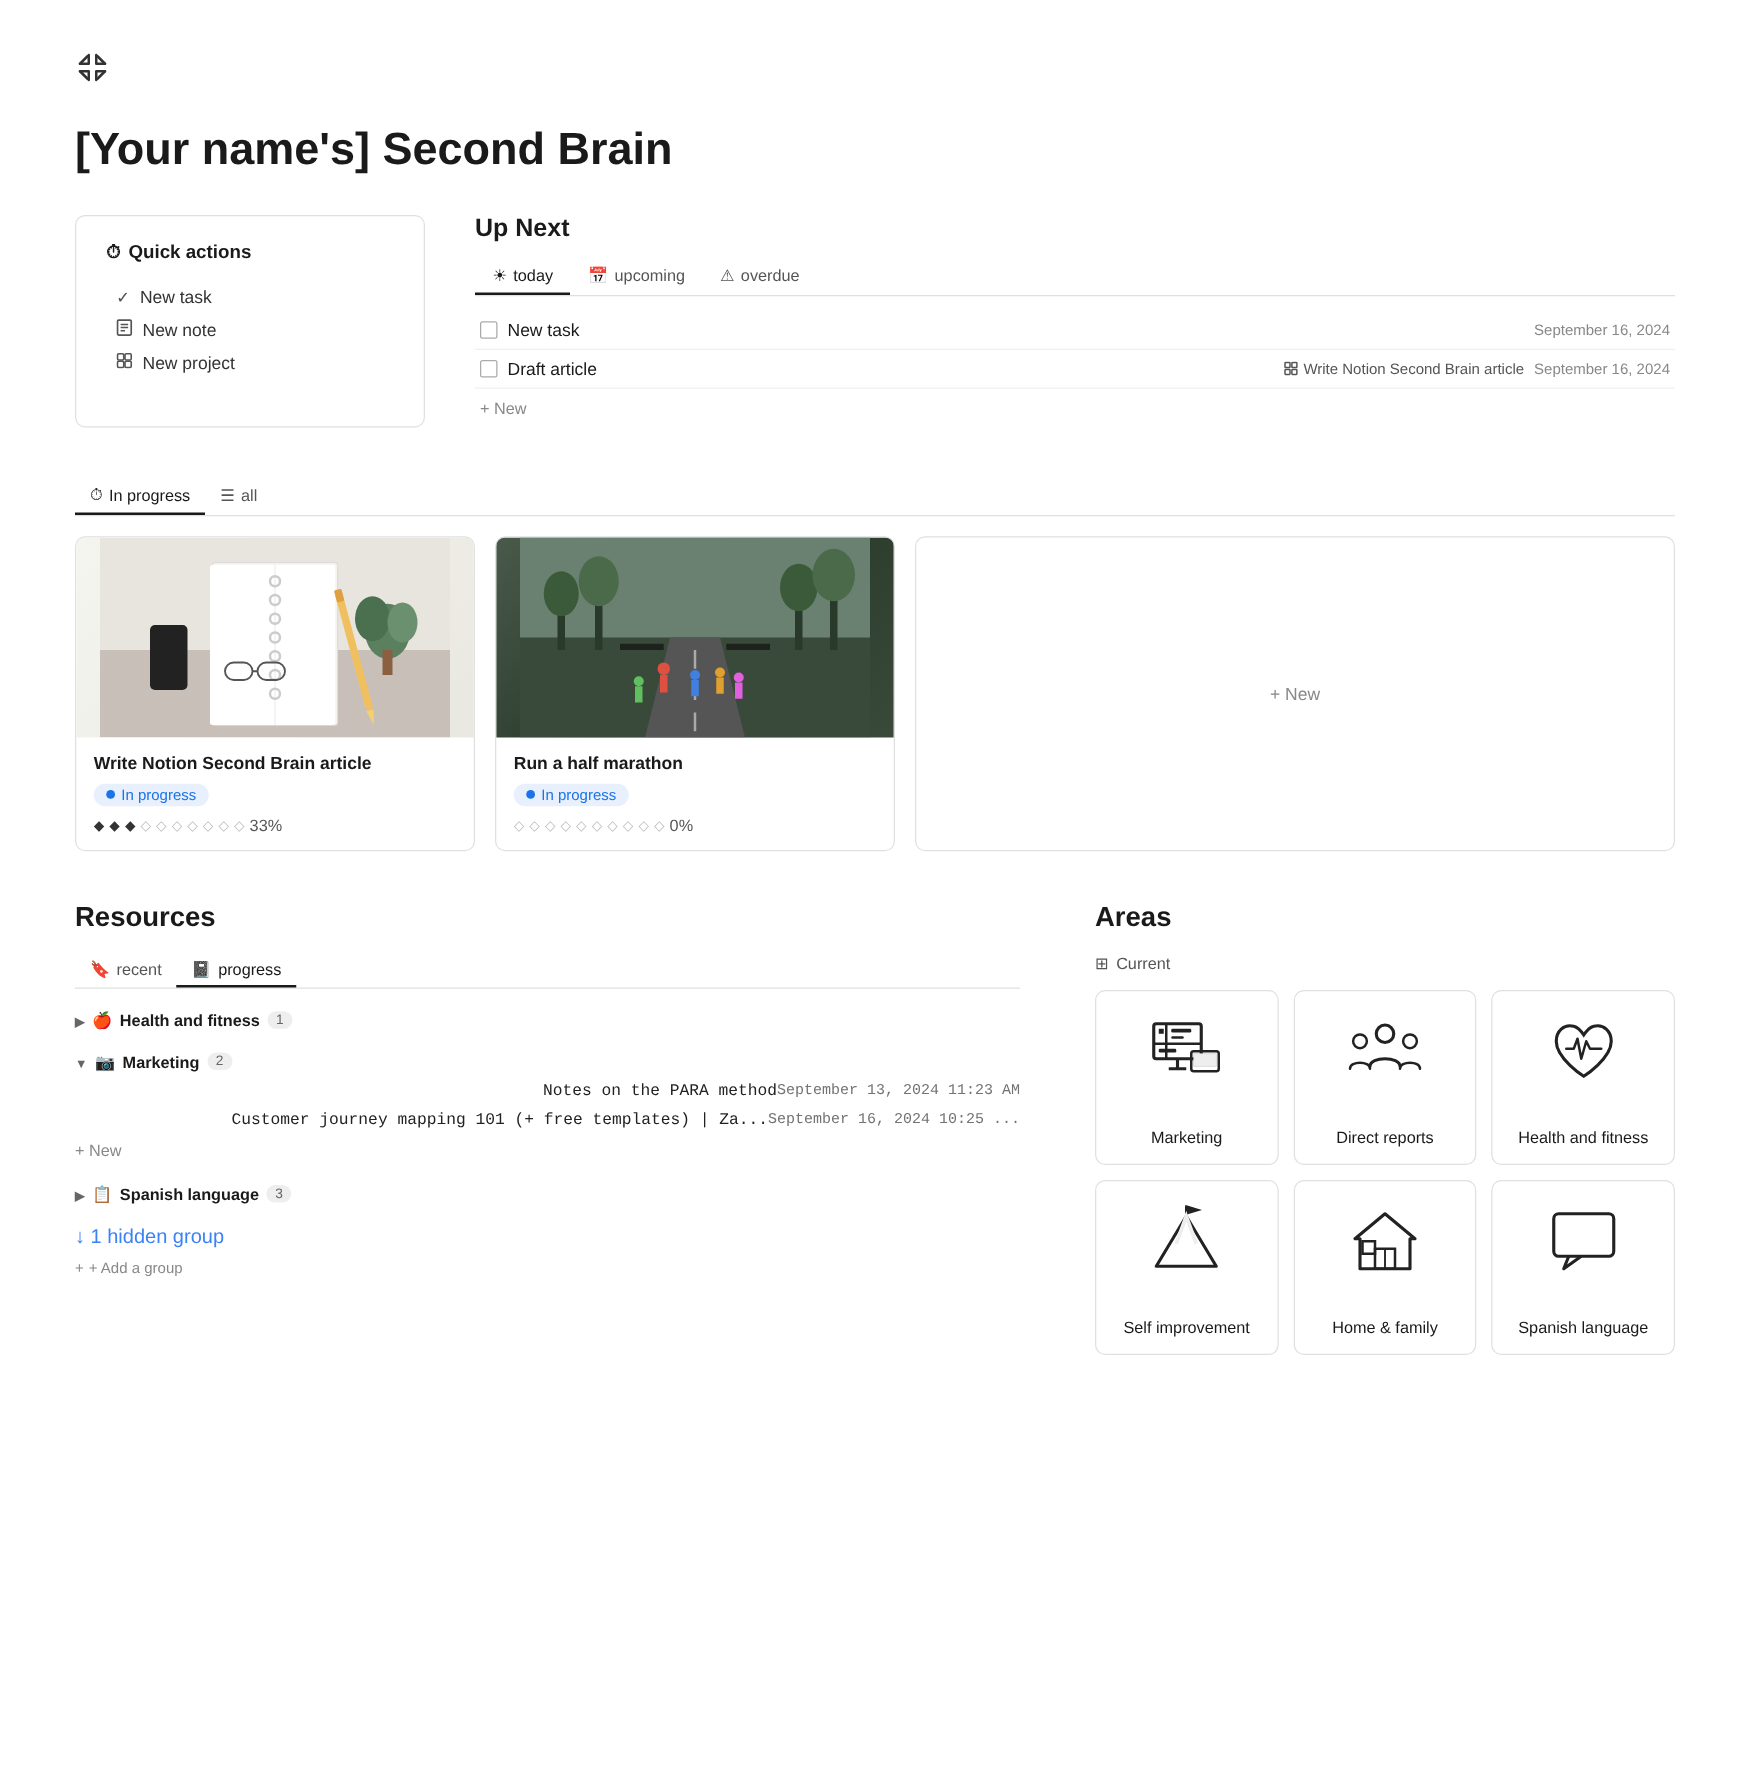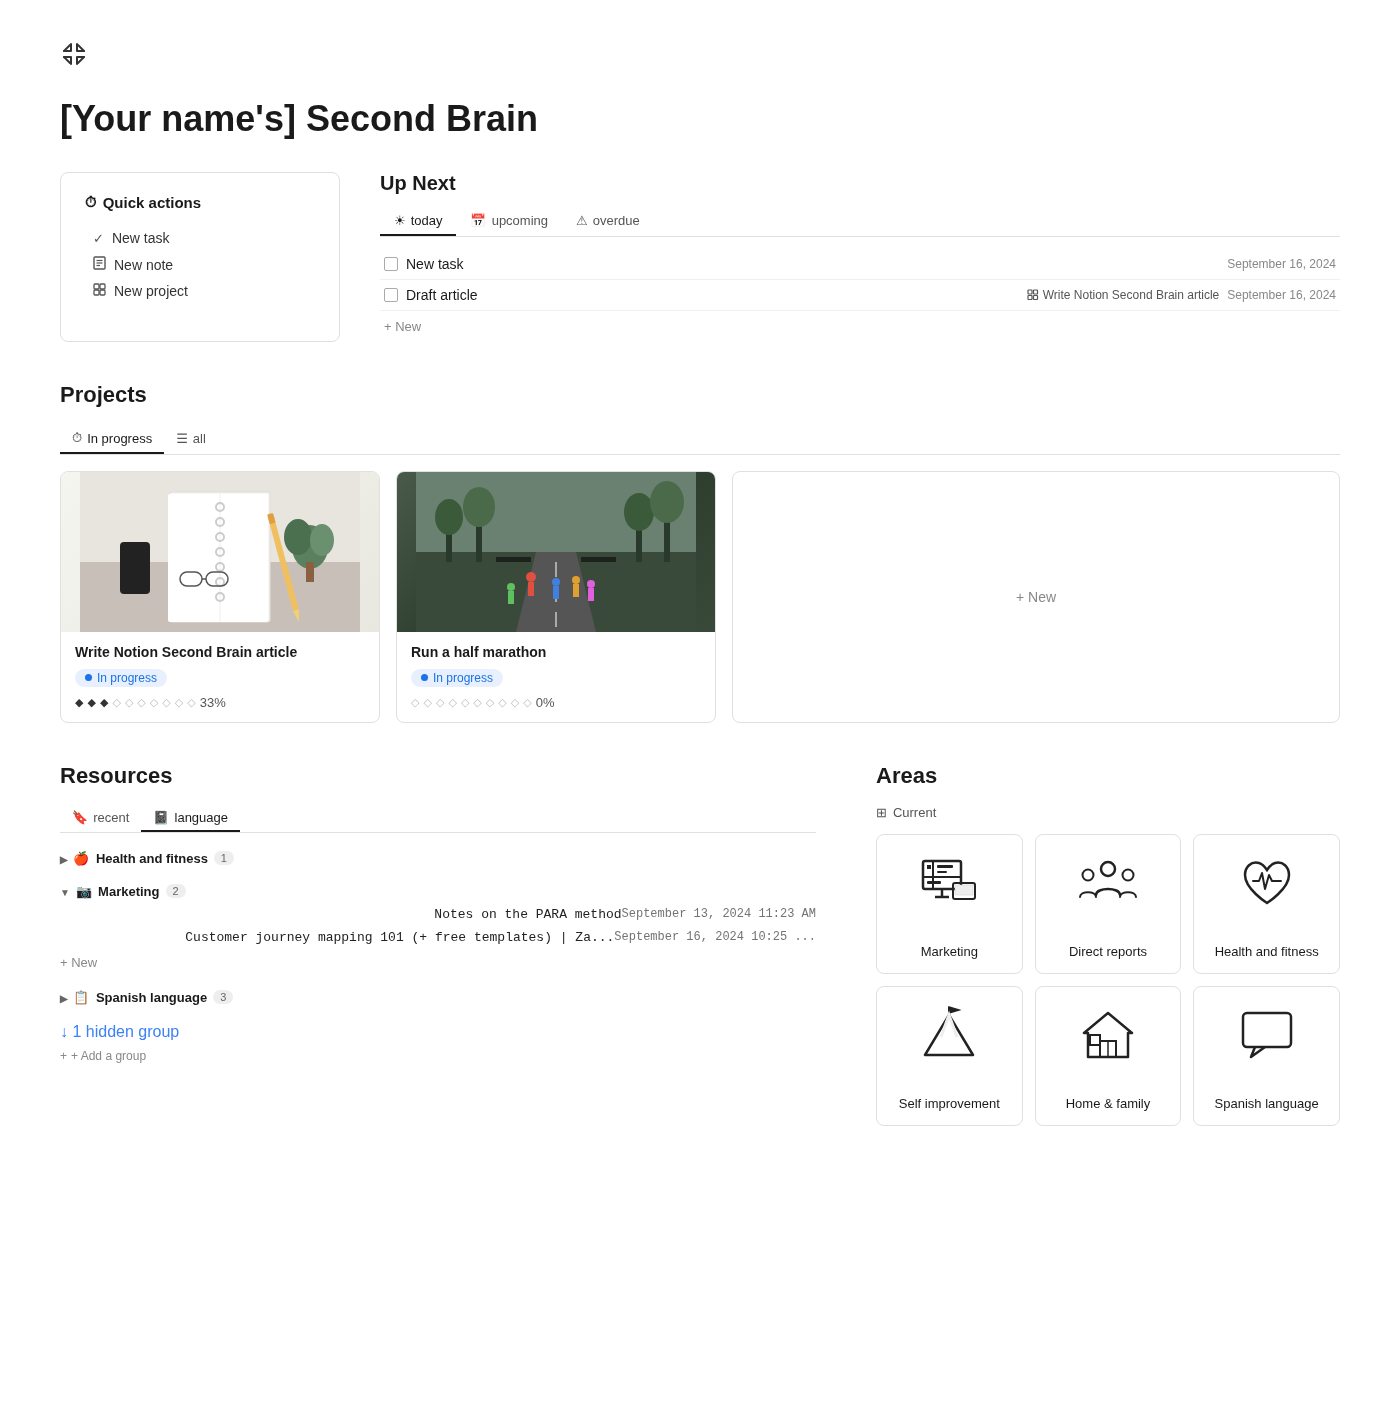--- a/index.html
+++ b/index.html
@@ -463,21 +463,20 @@
     </div>
 
     <div class="add-new-row">
       <span>+ New</span>
     </div>
   </div>
 </div>
 
 
 <div>
-  <div class="section-title">Projects</div>
   <div class="view-tabs">
     <div class="view-tab active">
       <span>⏱</span>
       <span>In progress</span>
     </div>
     <div class="view-tab">
       <span>☰</span>
       <span>all</span>
     </div>
   </div>
@@ -616,21 +615,21 @@
 
   <div class="resources">
     <div class="section-title">Resources</div>
     <div class="res-tab-bar">
       <div class="res-tab">
         <span>🔖</span>
         <span>recent</span>
       </div>
       <div class="res-tab active">
         <span>📓</span>
-        <span>language</span>
+        <span>progress</span>
       </div>
     </div>
 
     <div class="nb-group">
       <div class="nb-group-header">
         <span class="arrow-right"></span>
         <span>🍎</span>
         <span>Health and fitness</span>
         <span class="nb-badge">1</span>
       </div>

